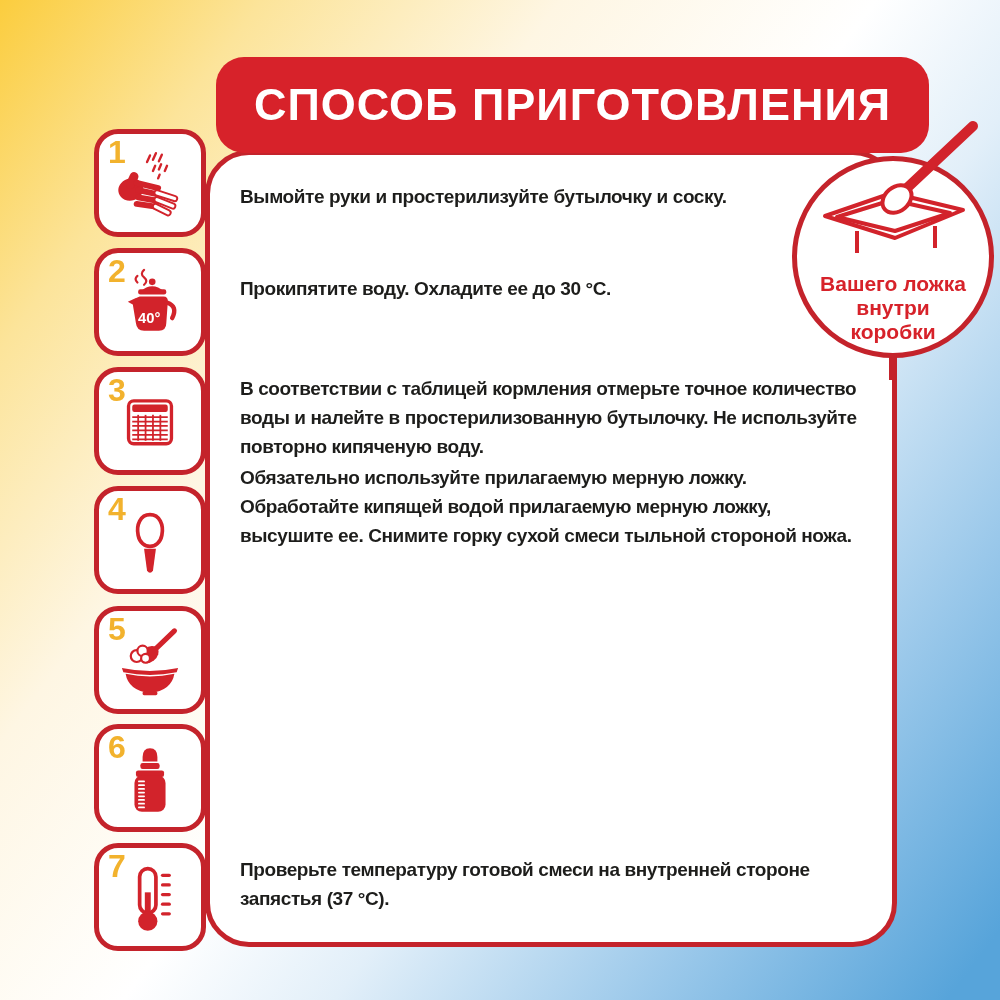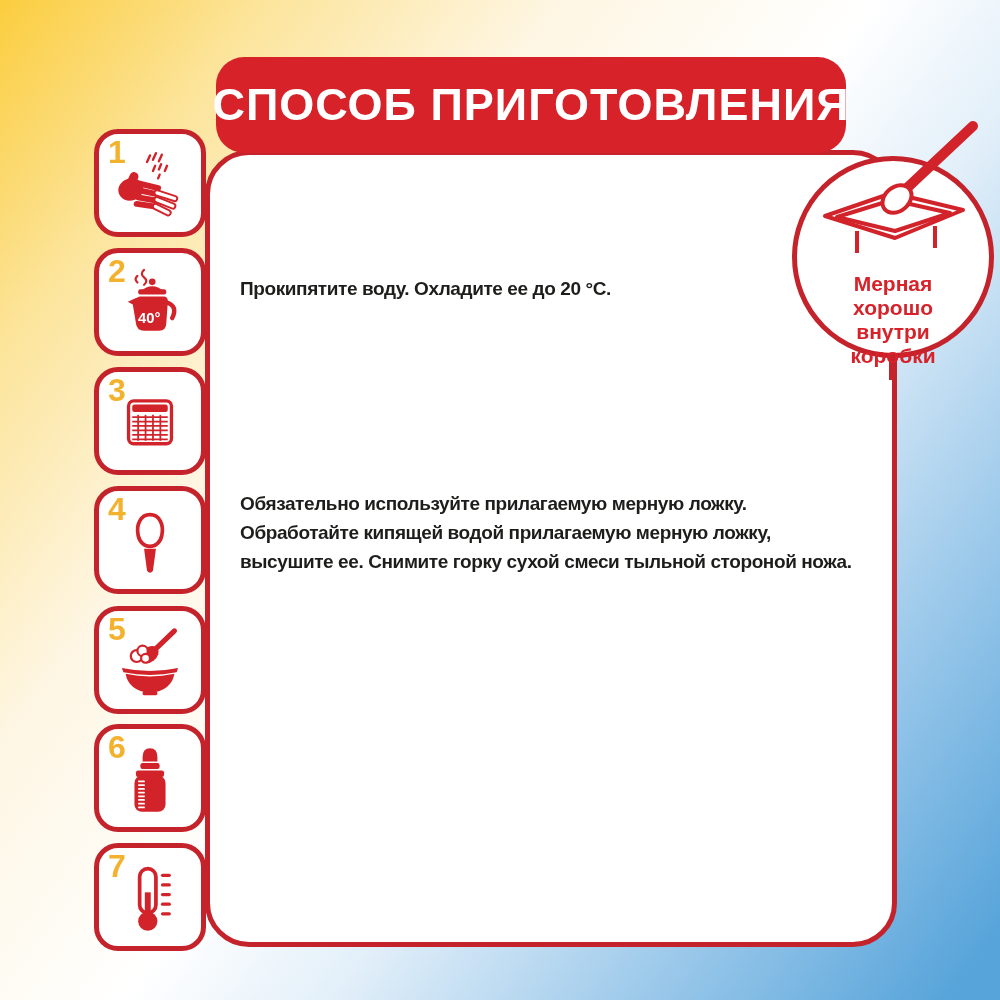--- a/index.html
+++ b/index.html
@@ -9,21 +9,21 @@
     background:linear-gradient(127deg,
       #FBCD3E 0%, #FCE49A 15%, #FEF6E3 32%, #FFFFFF 50%,
       #E2EFF9 62%, #9AC8EA 80%, #57A4DA 97%);
   }
   .card{
     position:absolute;left:205px;top:150px;width:692px;height:797px;
     background:#fff;border:5px solid #C4232B;border-radius:44px;
     box-sizing:border-box;z-index:1;
   }
   .banner{
-    position:absolute;left:216px;top:57px;width:630px;height:96px;
+    position:absolute;left:216px;top:57px;width:713px;height:96px;
     background:#D7222A;border-radius:28px;display:flex;align-items:center;
     justify-content:center;z-index:5;
   }
   .banner span{color:#fff;font-size:45px;font-weight:800;letter-spacing:1px;white-space:nowrap;}
   .circle{
     position:absolute;left:792px;top:156px;width:202px;height:202px;
     border-radius:50%;background:#fff;border:5px solid #C4232B;
     box-sizing:border-box;z-index:2;
   }
   .badge-art{position:absolute;left:795px;top:98px;width:200px;height:172px;overflow:visible;z-index:3;}
@@ -42,21 +42,21 @@
   .s5{top:606px}.s6{top:724px}.s7{top:843px}
   .num{
     position:absolute;top:2px;left:9px;font-size:32px;font-weight:800;
     color:#F2B22D;line-height:1;
   }
   .ic{width:74px;height:74px;margin-top:4px;}
   .stext{
     position:absolute;left:240px;width:655px;font-size:19px;font-weight:bold;
     color:#1D1D1B;line-height:29px;letter-spacing:-0.4px;white-space:pre-line;z-index:2;
   }
-  .t1{top:182px}.t2{top:274px}.t3{top:374px}.t4{top:489px}
+  .t1{top:182px}.t2{top:274px}.t3{top:374px}.t4{top:463px}
   .t5{top:609px}.t6{top:741px}.t7{top:855px}
 </style>
 </head>
 <body>
 
 <div class="stage">
 
   <div class="card"></div>
 
   <div class="badge-stem"></div>
@@ -66,21 +66,21 @@
     <g stroke="#D2232B" stroke-width="4" fill="none" stroke-linejoin="round">
       <path d="M30,118 L97,95 L168,112 L100,140 Z" fill="#fff"></path>
       <path d="M42,119 L97,102 L155,115 L100,133 Z"></path>
       <line x1="62" y1="133" x2="62" y2="155"></line>
       <line x1="140" y1="128" x2="140" y2="150"></line>
     </g>
     <line x1="112" y1="90" x2="178" y2="28" stroke="#D2232B" stroke-width="10" stroke-linecap="round"></line>
     <ellipse cx="102" cy="101" rx="16" ry="12" transform="rotate(-40 102 101)" fill="#fff" stroke="#D2232B" stroke-width="4"></ellipse>
   </svg>
 
-  <div class="badge-caption">Мерная хорошо
+  <div class="badge-caption">Вашего ложка
 внутри
 коробки</div>
 
   <div class="banner">
     <span>СПОСОБ ПРИГОТОВЛЕНИЯ</span>
   </div>
 
   <div class="sbox s1">
     <span class="num">1</span>
     <svg class="ic" viewBox="0 0 100 100">
@@ -101,58 +101,62 @@
         <rect x="30" y="62" width="40" height="8" rx="4" transform="rotate(10 30 66)"></rect>
         <rect x="28" y="71" width="34" height="8" rx="4" transform="rotate(8 28 75)"></rect>
       </g>
       <g fill="#fff" stroke="#D2232B" stroke-width="2.6">
         <rect x="56" y="56" width="32" height="7" rx="3.5" transform="rotate(18 56 60)"></rect>
         <rect x="56" y="65" width="30" height="7" rx="3.5" transform="rotate(22 56 69)"></rect>
         <rect x="54" y="74" width="26" height="7" rx="3.5" transform="rotate(26 54 78)"></rect>
       </g>
     </svg>
   </div>
+  <div class="stext t1">Вымойте руки и простерилизуйте бутылочку и соску.</div>
 
   <div class="sbox s2">
     <span class="num">2</span>
     <svg class="ic" viewBox="0 0 100 100">
       <path d="M42,4 q-6,5 0,10 q6,5 0,10" fill="none" stroke="#D2232B" stroke-width="3" stroke-linecap="round"></path>
       <path d="M33,12 q-5,4 0,9" fill="none" stroke="#D2232B" stroke-width="3" stroke-linecap="round"></path>
       <g fill="#D2232B">
         <circle cx="53" cy="20" r="4.5"></circle>
         <path d="M37,33 Q53,19 69,33 Z"></path>
         <rect x="34" y="30" width="38" height="7" rx="3"></rect>
         <path d="M36,40 L68,40 Q75,40 74,48 L72,76 Q72,86 62,86 L42,86 Q32,86 31,76 L27,52 Q25,43 36,40 Z"></path>
         <path d="M31,42 L20,47 L29,52 Z"></path>
       </g>
       <path d="M73,48 Q88,53 80,69" fill="none" stroke="#D2232B" stroke-width="6" stroke-linecap="round"></path>
       <text x="49" y="75" text-anchor="middle" font-size="20" font-weight="bold" font-family="Liberation Sans, sans-serif" fill="#ffffff">40°</text>
     </svg>
   </div>
-  <div class="stext t2">Прокипятите воду. Охладите ее до 20 °C.</div>
+  <div class="stext t2">Прокипятите воду. Охладите ее до 30 °C.</div>
 
   <div class="sbox s3">
     <span class="num">3</span>
     <svg class="ic" viewBox="0 0 100 100">
       <rect x="21" y="20" width="58" height="58" rx="7" fill="#fff" stroke="#D2232B" stroke-width="4.5"></rect>
       <rect x="26" y="25" width="48" height="10" rx="3" fill="#D2232B"></rect>
       <g stroke="#D2232B" stroke-width="2.4">
         <line x1="26" y1="42" x2="74" y2="42"></line>
         <line x1="26" y1="48" x2="74" y2="48"></line>
         <line x1="26" y1="54" x2="74" y2="54"></line>
         <line x1="26" y1="60" x2="74" y2="60"></line>
         <line x1="26" y1="66" x2="74" y2="66"></line>
         <line x1="26" y1="72" x2="74" y2="72"></line>
         <line x1="34" y1="39" x2="34" y2="74"></line>
         <line x1="44" y1="39" x2="44" y2="74"></line>
         <line x1="54" y1="39" x2="54" y2="74"></line>
         <line x1="64" y1="39" x2="64" y2="74"></line>
       </g>
     </svg>
   </div>
+  <div class="stext t3">В соответствии с таблицей кормления отмерьте точное количество
+воды и налейте в простерилизованную бутылочку. Не используйте
+повторно кипяченую воду.</div>
 
   <div class="sbox s4">
     <span class="num">4</span>
     <svg class="ic" viewBox="0 0 100 100">
       <path d="M50,13 C37,13 31,27 34,41 C36,51 43,56 50,56 C57,56 64,51 66,41 C69,27 63,13 50,13 Z" fill="#fff" stroke="#D2232B" stroke-width="5"></path>
       <path d="M42,59 L58,59 L54,89 Q50,94 46,89 Z" fill="#D2232B"></path>
     </svg>
   </div>
   <div class="stext t4">Обязательно используйте прилагаемую мерную ложку.
 Обработайте кипящей водой прилагаемую мерную ложку,
@@ -202,14 +206,16 @@
         <line x1="67" y1="18" x2="76" y2="18"></line>
         <line x1="67" y1="31" x2="76" y2="31"></line>
         <line x1="67" y1="44" x2="76" y2="44"></line>
         <line x1="67" y1="57" x2="76" y2="57"></line>
         <line x1="67" y1="70" x2="76" y2="70"></line>
       </g>
       <rect x="43" y="41" width="8" height="32" fill="#D2232B"></rect>
       <circle cx="47" cy="80" r="13" fill="#D2232B"></circle>
     </svg>
   </div>
+  <div class="stext t7">Проверьте температуру готовой смеси на внутренней стороне
+запястья (37 °C).</div>
 
 </div>
 
 </body></html>

